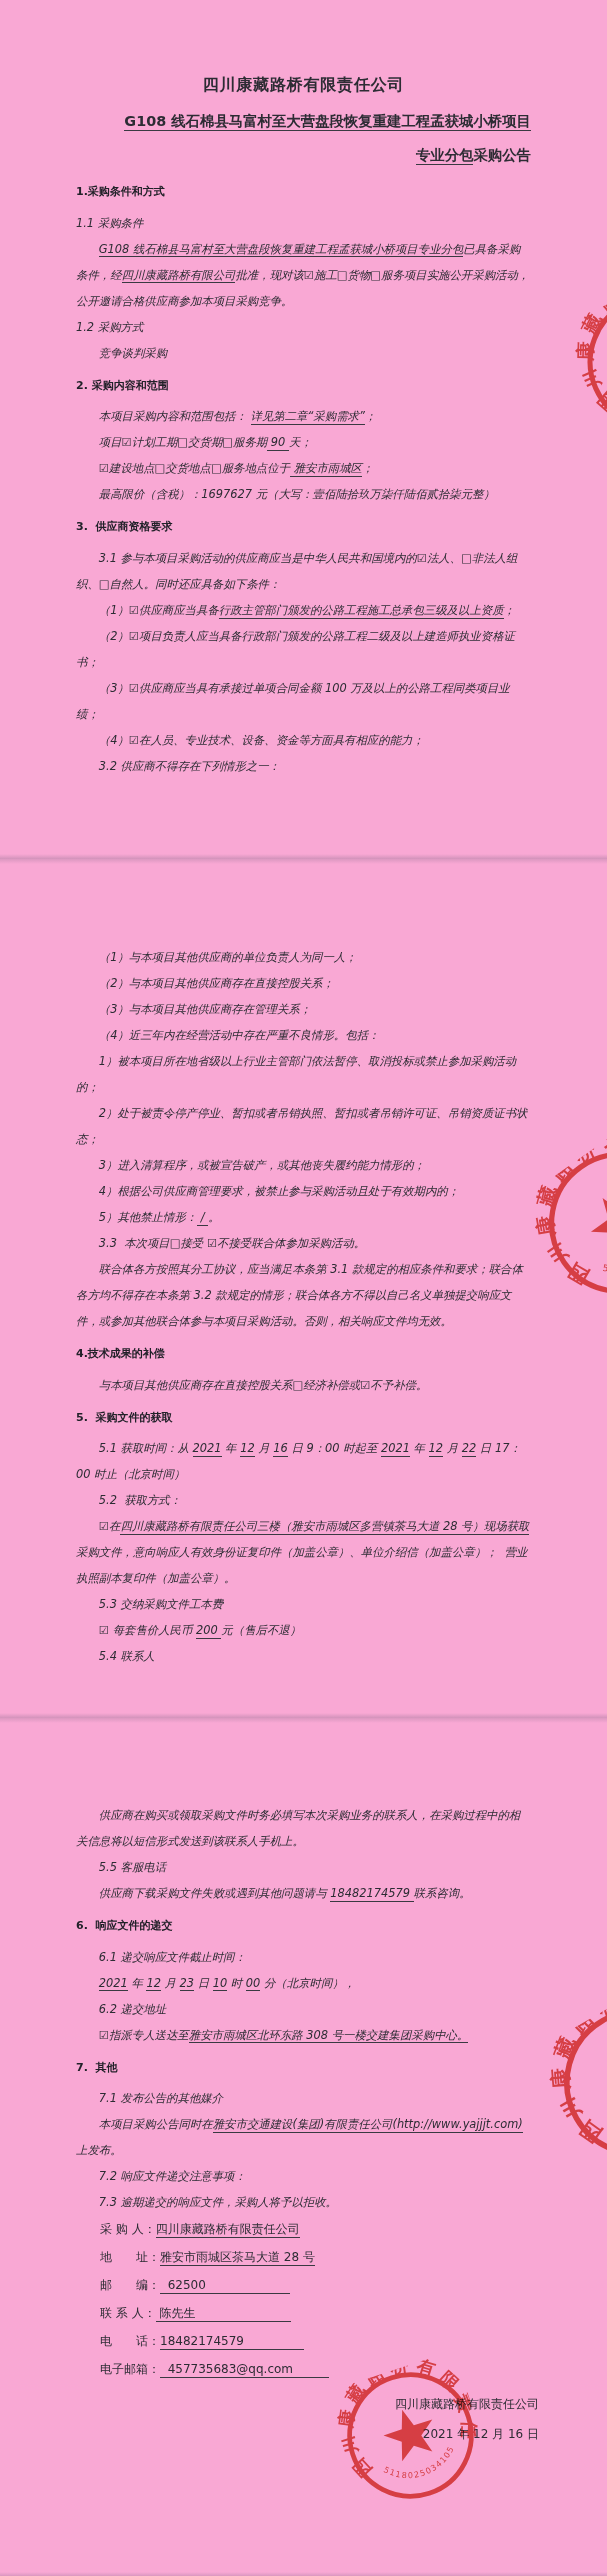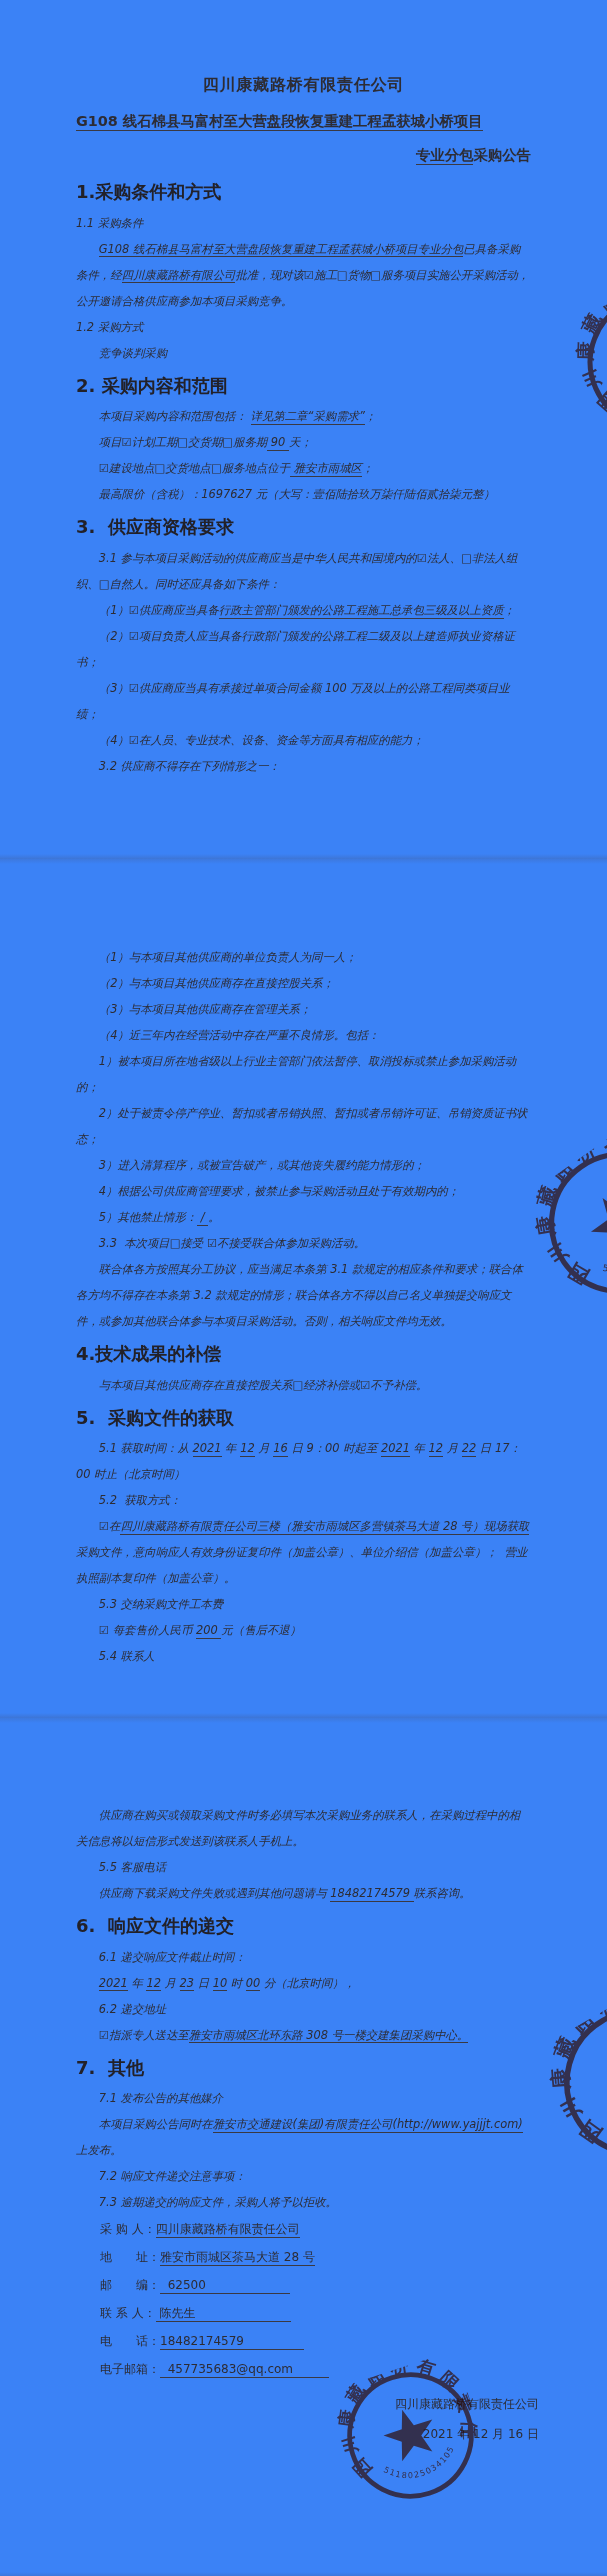--- a/index.html
+++ b/index.html
@@ -7,21 +7,21 @@
     width:607px;
     background:#e6e5eb;
     font-family:"DejaVu Sans","Liberation Sans",sans-serif;
     color:#2d2c34;
   }
   .doc{width:607px;}
   .page{
     position:relative;
     width:607px;
     height:859px;
-    background:#3b82f6;
+    background:#f9a8d4;
     overflow:hidden;
     box-sizing:border-box;
   }
   .page::after{
     content:"";
     position:absolute;left:0;right:0;bottom:0;height:5.3px;
     background:linear-gradient(rgba(0,0,0,0),rgba(70,70,95,.22));
     pointer-events:none;
   }
   .page + .page::before{
@@ -32,23 +32,23 @@
   }
   .content{padding:0 76px;position:relative;z-index:1;}
   .pad1{padding-top:65px;}
   .pad2{padding-top:85px;}
   .pad3{padding-top:84px;}
   .blk{white-space:pre-wrap;margin:0;}
   .p{font-size:11.4px;line-height:26px;font-style:italic;}
   .c{font-size:12px;line-height:28px;}
   .ind{text-indent:2em;}
   .t1{font-size:16px;font-weight:bold;text-align:center;line-height:39px;letter-spacing:0.8px;}
-  .t2{font-size:14.4px;font-weight:bold;text-align:left;line-height:35px;}
+  .t2{font-size:14.4px;font-weight:bold;text-align:right;line-height:35px;}
   .t3{font-size:14.4px;font-weight:bold;text-align:right;line-height:33px;}
-  .h{font-size:18px;font-weight:bold;line-height:30px;margin-top:5.3px;margin-bottom:2.3px;color:#222129;}
+  .h{font-size:11px;font-weight:bold;line-height:30px;margin-top:5.3px;margin-bottom:2.3px;color:#222129;}
   .u{border-bottom:1.1px solid #3a3942;padding-bottom:0.8px;}
   .t2 .u,.t3 .u{border-bottom-width:1.4px;}
 
   .sign{text-align:right;padding-right:68px;margin-top:6px;position:relative;z-index:1;}
   .sign-line{font-size:12px;line-height:30px;white-space:pre-wrap;}
 
   .seal{
     position:absolute;
     mix-blend-mode:multiply;
     opacity:.82;

